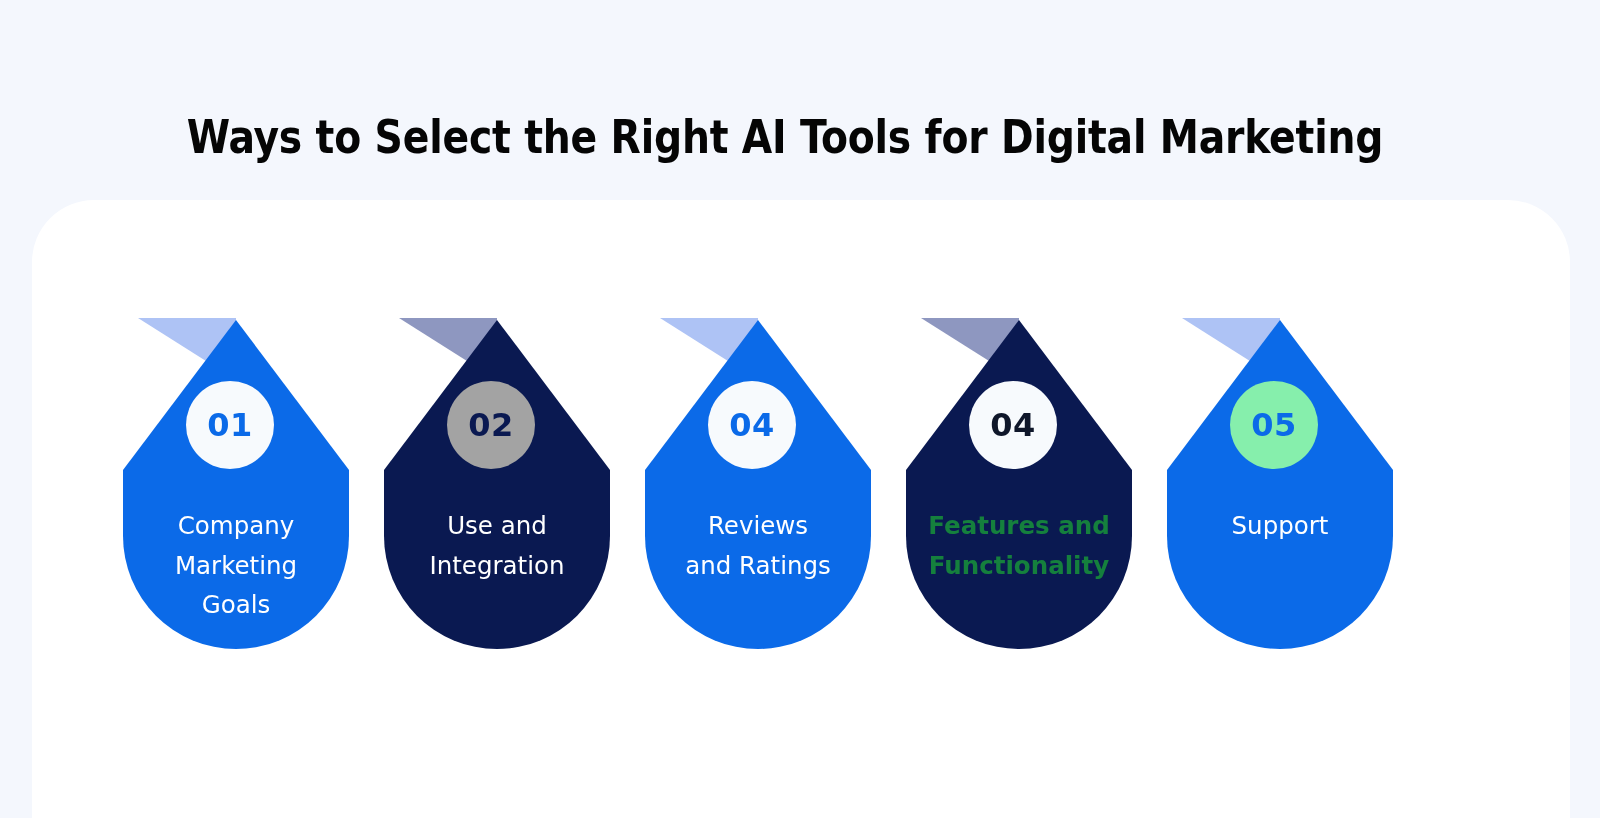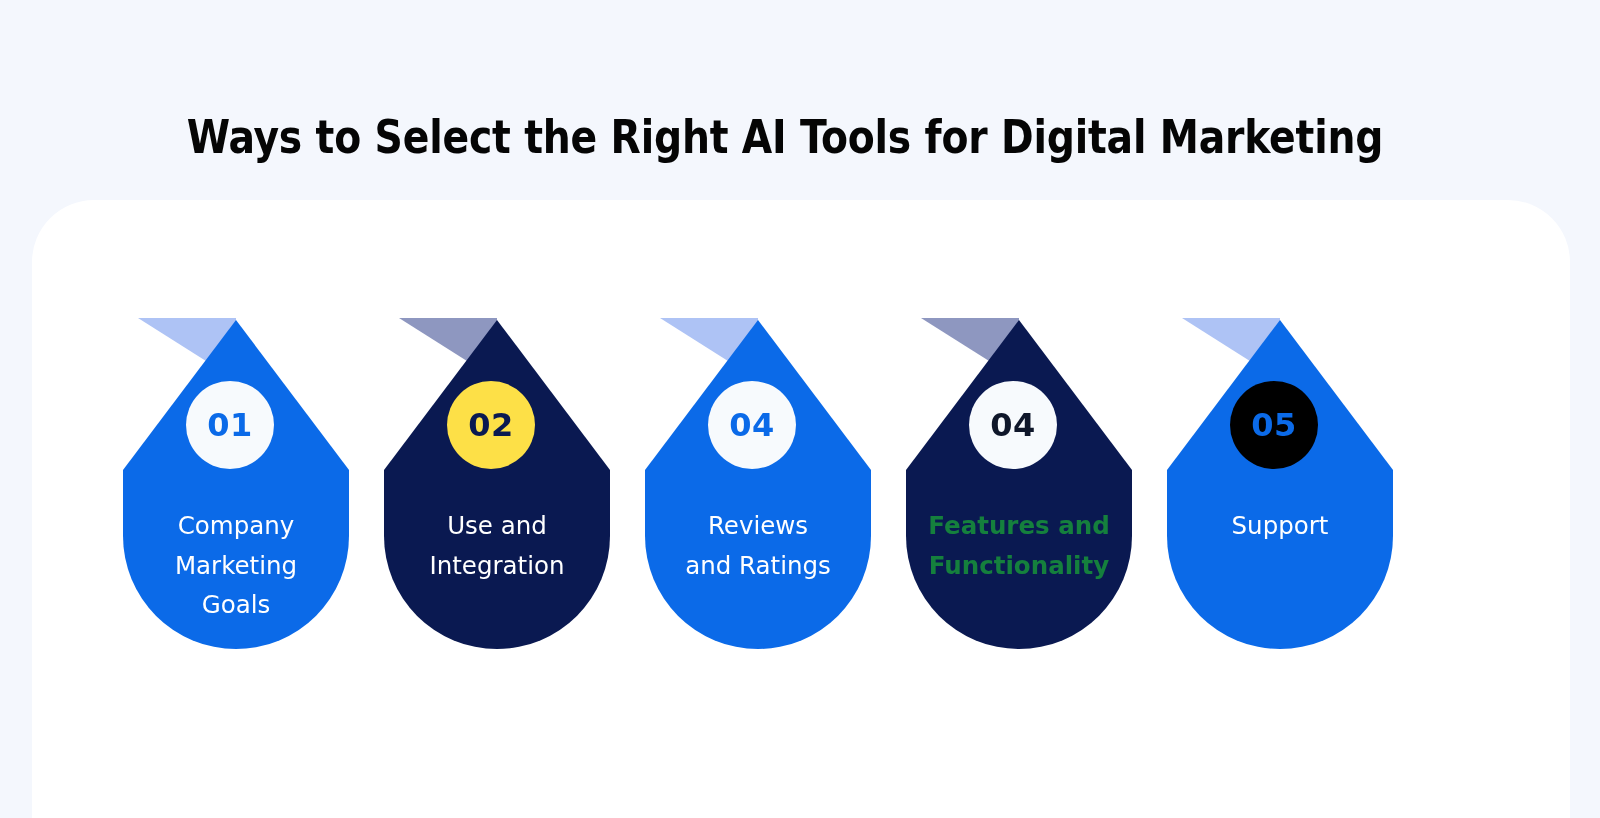--- a/index.html
+++ b/index.html
@@ -136,21 +136,21 @@
     <div class="droplet-label" style="color: rgb(255, 255, 255);">Company
 Marketing
 Goals</div>
   </div>
 
   <div class="droplet" style="left:349px;">
     <div class="fold-tri" style="background: rgb(142, 151, 192);"></div>
     <svg class="body-svg" viewBox="0 0 232 340" preserveAspectRatio="none">
       <path d="M116 2 L229 152 L229 218 A113 113 0 0 1 3 218 L3 152 Z" fill="#0a1951"></path>
     </svg>
-    <div class="num-circle" style="background: #fde047;">
+    <div class="num-circle" style="background: #a3a3a3;">
       <span style="color: rgb(10, 25, 81);">02</span>
     </div>
     <div class="droplet-label" style="color: rgb(255, 255, 255);">Use and
 Integration</div>
   </div>
 
   <div class="droplet" style="left:610px;">
     <div class="fold-tri" style="background: rgb(174, 195, 245);"></div>
     <svg class="body-svg" viewBox="0 0 232 340" preserveAspectRatio="none">
       <path d="M116 2 L229 152 L229 218 A113 113 0 0 1 3 218 L3 152 Z" fill="#0b6ae8"></path>
@@ -172,19 +172,19 @@
     </div>
     <div class="droplet-label" style="color: #15803d; font-weight: bold;">Features and
 Functionality</div>
   </div>
 
   <div class="droplet" style="left:1132px;">
     <div class="fold-tri" style="background: rgb(174, 195, 245);"></div>
     <svg class="body-svg" viewBox="0 0 232 340" preserveAspectRatio="none">
       <path d="M116 2 L229 152 L229 218 A113 113 0 0 1 3 218 L3 152 Z" fill="#0b6ae8"></path>
     </svg>
-    <div class="num-circle" style="background: #000000;">
+    <div class="num-circle" style="background: #86efac;">
       <span style="color: rgb(11, 106, 232);">05</span>
     </div>
     <div class="droplet-label" style="color: rgb(255, 255, 255);">Support</div>
   </div>
 
 </div>
 
 </body></html>

